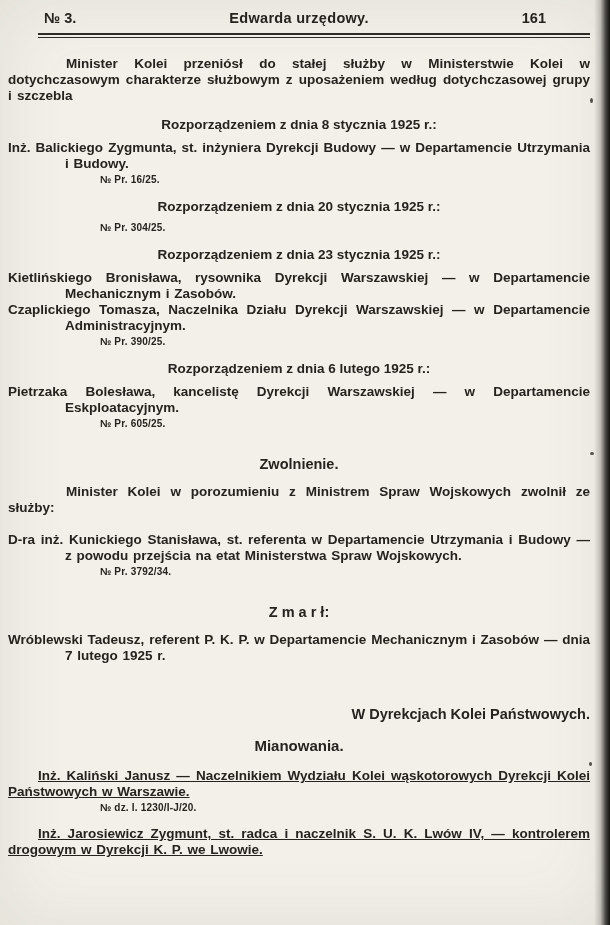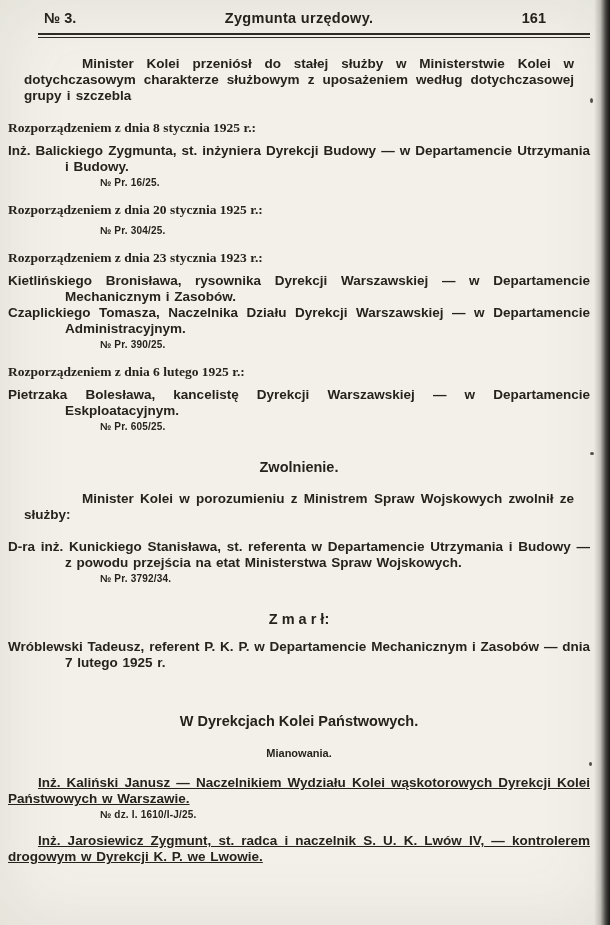--- a/index.html
+++ b/index.html
@@ -27,54 +27,53 @@
     font-size: 14.5px;
   }
   .page-header .title { letter-spacing: 0.3px; }
   .rule {
     margin: 7px 0 18px 30px;
     height: 2px;
     border-top: 2px solid #2e2b26;
     border-bottom: 1px solid #2e2b26;
   }
   .para {
-    margin: 16px;
+    margin: 0;
     text-align: justify;
     text-indent: 58px;
     word-spacing: 1.5px;
   }
   .h-decree {
     margin: 13px 0 7px;
-    text-align: left;
+    text-align: center;
     font-size: 13.5px;
-    font-family: Liberation Serif, serif;
   }
   .entry {
     margin: 0;
     text-align: justify;
     padding-left: 57px;
     text-indent: -57px;
     word-spacing: 1px;
   }
   .ref {
     margin: 2px 0 0 92px;
     font-size: 10px;
     line-height: 12px;
     letter-spacing: 0.2px;
   }
   .section-title {
     margin: 26px 0 12px;
     text-align: center;
     font-size: 14.5px;
   }
-  .section-title.big-gap { margin-top: 42px; margin-bottom: 16px; }
+  .section-title.big-gap { margin-top: 42px; margin-bottom: 16px; text-align: right; }
   .subsection-title {
     margin: 0 0 14px;
     text-align: center;
-    font-size: 11px;
+    font-size: 15px;
   }
   .para2 {
     margin: 12px 0 0;
     text-align: justify;
     text-indent: 30px;
     word-spacing: 1px;
     text-decoration: underline;
   }
   .scan-edge {
     position: absolute;
@@ -97,21 +96,21 @@
   .speck.s2 { width: 4px; height: 3px; right: 16px; top: 452px; }
   .speck.s3 { width: 3px; height: 4px; right: 18px; top: 762px; }
 </style>
 </head>
 <body>
 
 <div class="page">
 
   <header class="page-header">
     <span>№ 3.</span>
-    <span class="title">Zygmunta urzędowy.</span>
+    <span class="title">Edwarda urzędowy.</span>
     <span>161</span>
   </header>
 
   <div class="rule"></div>
 
   <main>
 
     <p class="para">Minister Kolei przeniósł do stałej służby w Ministerstwie Kolei w dotychczasowym charakterze służbowym z uposażeniem według dotychczasowej grupy i szczebla</p>
 
     <div>
@@ -119,54 +118,54 @@
       <p class="entry">Inż. Balickiego Zygmunta, st. inżyniera Dyrekcji Budowy — w Departamencie Utrzymania i Budowy.</p>
       <p class="ref">№ Pr. 16/25.</p>
     </div>
 
     <div>
       <p class="h-decree">Rozporządzeniem z dnia 20 stycznia 1925 r.:</p>
       <p class="ref">№ Pr. 304/25.</p>
     </div>
 
     <div>
-      <p class="h-decree">Rozporządzeniem z dnia 23 stycznia 1923 r.:</p>
+      <p class="h-decree">Rozporządzeniem z dnia 23 stycznia 1925 r.:</p>
       <p class="entry">Kietlińskiego Bronisława, rysownika Dyrekcji Warszawskiej — w Departamencie Mechanicznym i Zasobów.</p>
     </div>
 
     <div>
       <p class="entry">Czaplickiego Tomasza, Naczelnika Działu Dyrekcji Warszawskiej — w Departamencie Administracyjnym.</p>
       <p class="ref">№ Pr. 390/25.</p>
     </div>
 
     <div>
       <p class="h-decree">Rozporządzeniem z dnia 6 lutego 1925 r.:</p>
       <p class="entry">Pietrzaka Bolesława, kancelistę Dyrekcji Warszawskiej — w Departamencie Eskploatacyjnym.</p>
       <p class="ref">№ Pr. 605/25.</p>
     </div>
 
     <section>
       <p class="section-title">Zwolnienie.</p>
       <p class="para">Minister Kolei w porozumieniu z Ministrem Spraw Wojskowych zwolnił ze służby:</p>
-      <p class="entry" style="margin-top:4px">D-ra inż. Kunickiego Stanisława, st. referenta w Departamencie Utrzymania i Budowy — z powodu przejścia na etat Ministerstwa Spraw Wojskowych.</p>
+      <p class="entry" style="margin-top:16px">D-ra inż. Kunickiego Stanisława, st. referenta w Departamencie Utrzymania i Budowy — z powodu przejścia na etat Ministerstwa Spraw Wojskowych.</p>
       <p class="ref">№ Pr. 3792/34.</p>
     </section>
 
     <section>
       <p class="section-title">Z m a r ł:</p>
       <p class="entry">Wróblewski Tadeusz, referent P. K. P. w Departamencie Mechanicznym i Zasobów — dnia 7 lutego 1925 r.</p>
     </section>
 
     <section>
       <p class="section-title big-gap">W Dyrekcjach Kolei Państwowych.</p>
       <p class="subsection-title">Mianowania.</p>
 
       <div>
         <p class="para2">Inż. Kaliński Janusz — Naczelnikiem Wydziału Kolei wąskotorowych Dyrekcji Kolei Państwowych w Warszawie.</p>
-        <p class="ref">№ dz. I. 1610/I-J/25.</p>
+        <p class="ref">№ dz. I. 1230/I-J/20.</p>
       </div>
 
       <div>
         <p class="para2">Inż. Jarosiewicz Zygmunt, st. radca i naczelnik S. U. K. Lwów IV, — kontrolerem drogowym w Dyrekcji K. P. we Lwowie.</p>
 
       </div>
 
     </section>
 
   </main>

